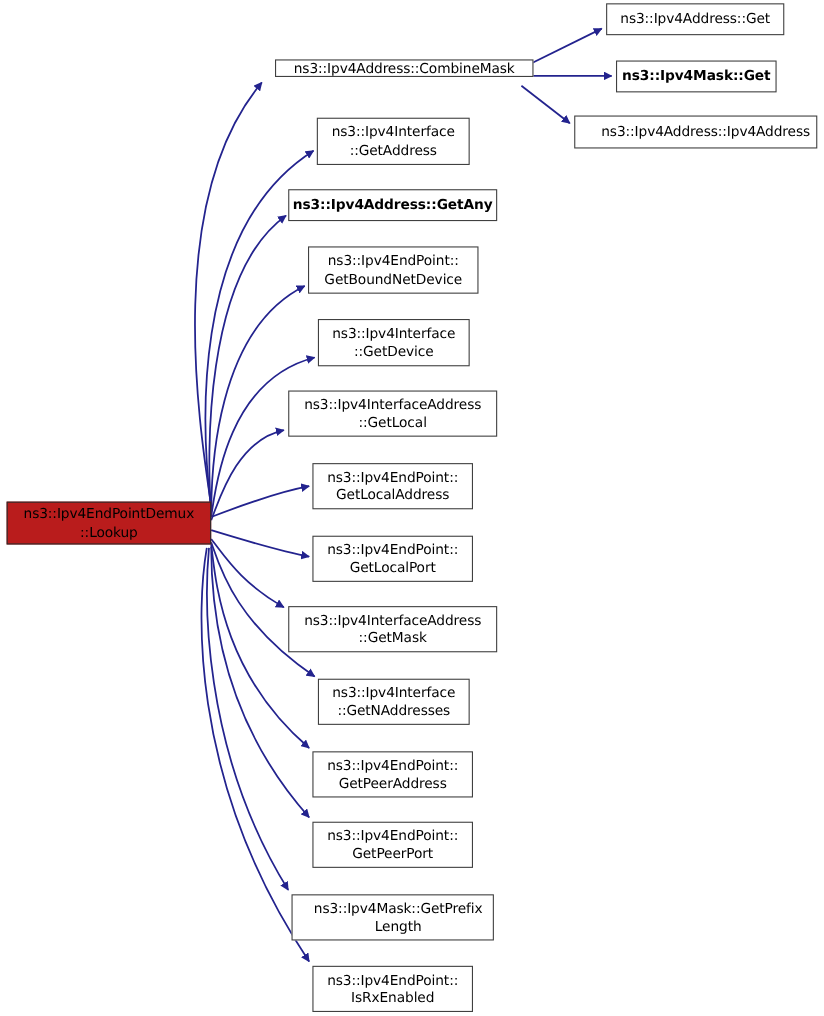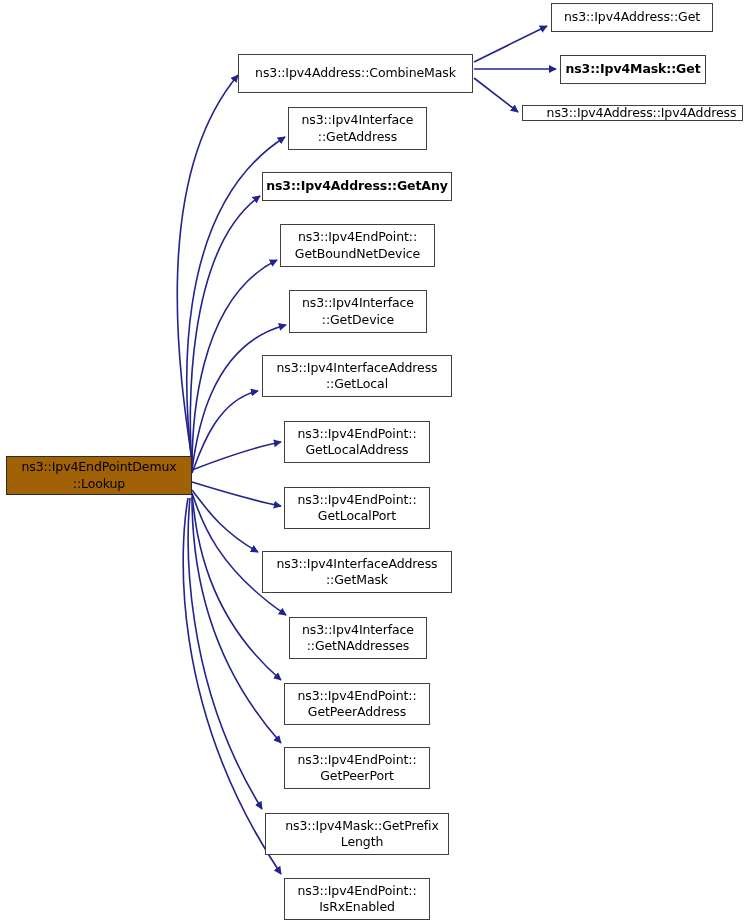--- a/index.html
+++ b/index.html
@@ -33,21 +33,21 @@
     line-height: 1.32;
     display: flex;
     align-items: center;
     justify-content: center;
     text-align: center;
     white-space: pre-line;
     letter-spacing: -0.1px;
     padding: 0 2px;
   }
   .node.current {
-    background: #a16207;
+    background: #b91c1c;
     border-color: #2b2b2b;
   }
 </style>
 </head>
 <body>
 
 <div id="canvas">
 
   <svg class="edges" viewBox="0 0 749 924" xmlns="http://www.w3.org/2000/svg">
     <defs>
@@ -73,21 +73,21 @@
 
       <path d="M 474,62 L 547,26"></path>
       <path d="M 474,69 L 556,69"></path>
       <path d="M 474,78 L 518,112"></path>
     </g>
   </svg>
 
   <div class="node current" style="left:6px; top:456px; width:186px; height:39px;">ns3::Ipv4EndPointDemux
 ::Lookup</div>
 
-  <div class="node" style="left:238px; top:54px; width:235px; height:39px;">ns3::Ipv4Address::CombineMask</div>
+  <div class="node" style="left:250px; top:54px; width:235px; height:16px;">ns3::Ipv4Address::CombineMask</div>
 
   <div class="node" style="left:288px; top:107px; width:139px; height:43px;">ns3::Ipv4Interface
 ::GetAddress</div>
 
   <div class="node" style="left:262px; top:172px; width:190px; height:29px;font-weight:bold;">ns3::Ipv4Address::GetAny</div>
 
   <div class="node" style="left:280px; top:224px; width:155px; height:43px;">ns3::Ipv4EndPoint::
 GetBoundNetDevice</div>
 
   <div class="node" style="left:289px; top:290px; width:138px; height:43px;">ns3::Ipv4Interface
@@ -117,15 +117,15 @@
   <div class="node" style="left:265px; top:813px; width:184px; height:42px;padding-left:12px;">ns3::Ipv4Mask::GetPrefix
 Length</div>
 
   <div class="node" style="left:284px; top:878px; width:146px; height:42px;">ns3::Ipv4EndPoint::
 IsRxEnabled</div>
 
   <div class="node" style="left:551px; top:3px; width:162px; height:29px;">ns3::Ipv4Address::Get</div>
 
   <div class="node" style="left:560px; top:55px; width:146px; height:29px;font-weight:bold;">ns3::Ipv4Mask::Get</div>
 
-  <div class="node" style="left:522px; top:105px; width:221px; height:16px;padding-left:20px;">ns3::Ipv4Address::Ipv4Address</div>
+  <div class="node" style="left:522px; top:105px; width:221px; height:30px;padding-left:20px;">ns3::Ipv4Address::Ipv4Address</div>
 
 </div>
 
 </body></html>

